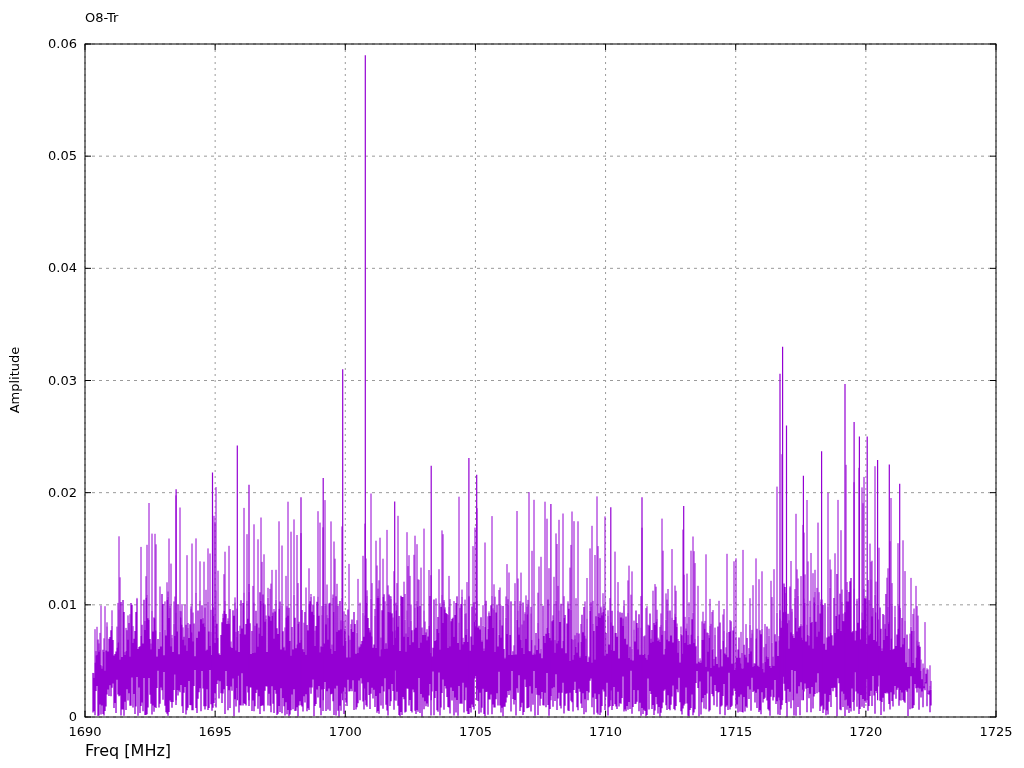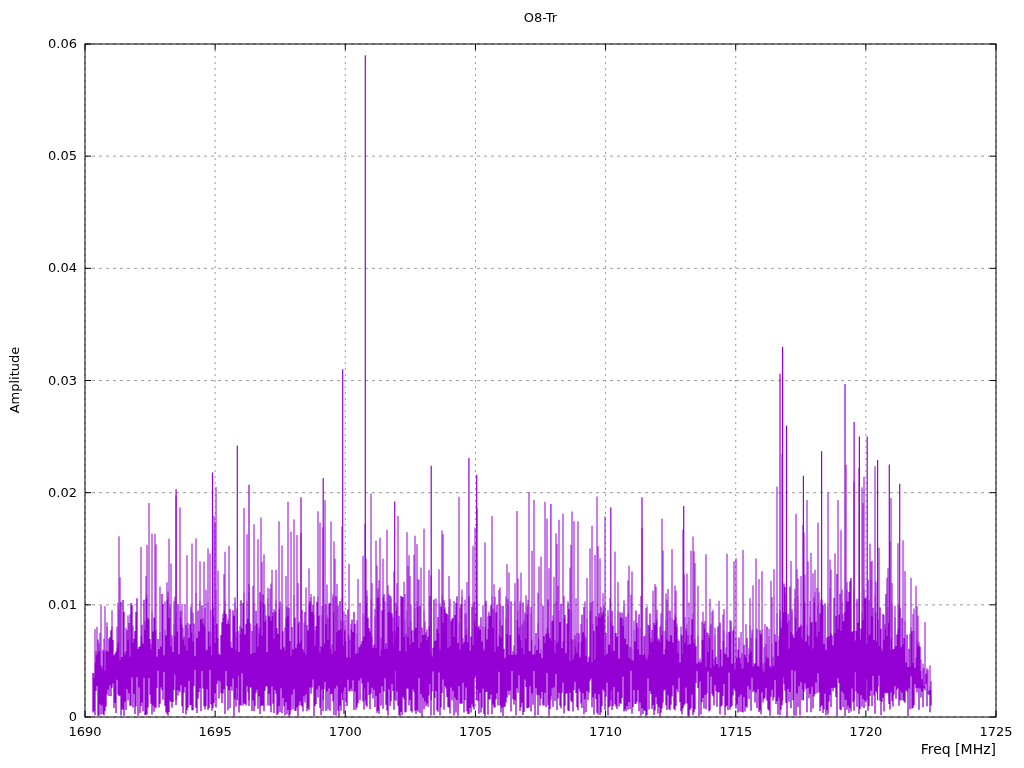--- a/index.html
+++ b/index.html
@@ -1,24 +1,24 @@
 <!DOCTYPE html>
 <html><head>
 <meta charset="utf-8">
 <style>
   html, body { margin: 0; padding: 0; background: #ffffff; }
   body { width: 1024px; height: 768px; position: relative; overflow: hidden;
          font-family: "DejaVu Sans", "Liberation Sans", sans-serif; color: #000; }
   .chart-title {
     position: absolute; left: 85px; width: 911px; top: 10px;
-    text-align: center; font-size: 13px;
+    text-align: left; font-size: 13px;
   }
   .x-label {
     position: absolute; left: 85px; width: 911px; top: 741px;
-    text-align: right; font-size: 14px;
+    text-align: left; font-size: 16px;
   }
   .y-label {
     position: absolute; left: 14px; top: 380px; width: 0; height: 0;
     font-size: 13px; white-space: nowrap;
   }
   .y-label > span {
     display: inline-block; transform: translate(-50%, -50%) rotate(-90deg);
   }
   svg text { font-family: "DejaVu Sans", "Liberation Sans", sans-serif; font-size: 13px; fill: #000; }
 </style>

